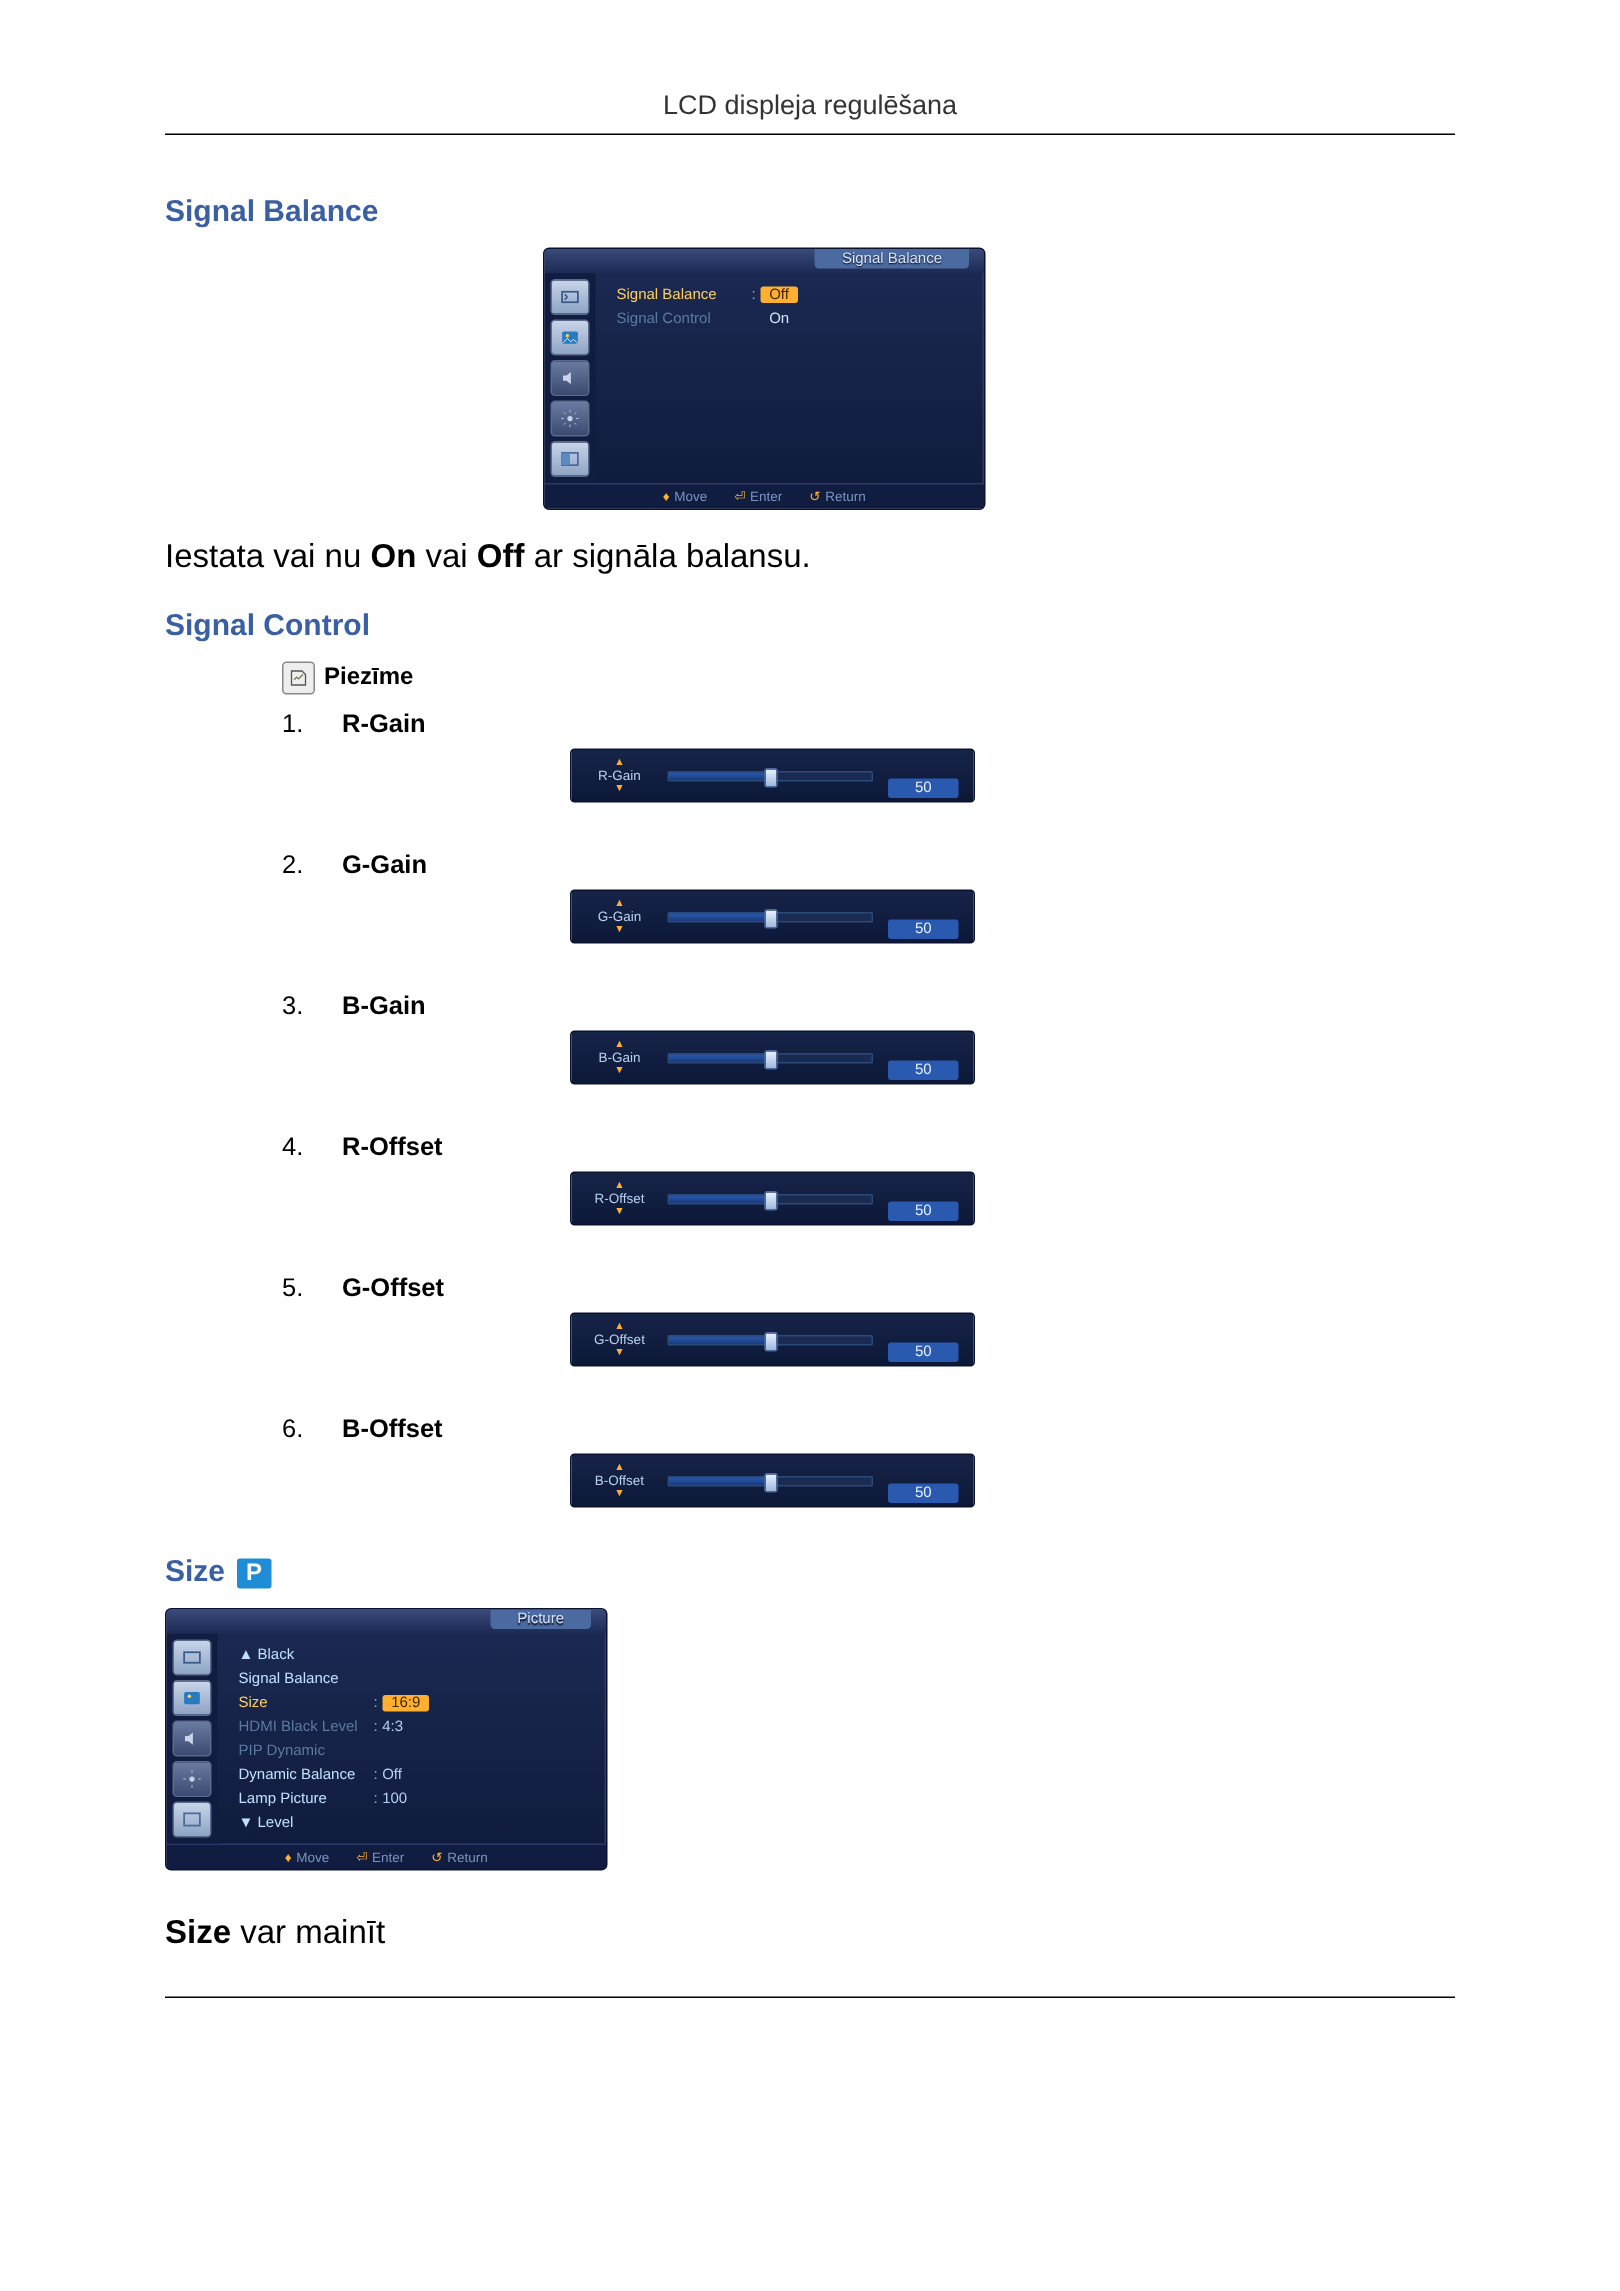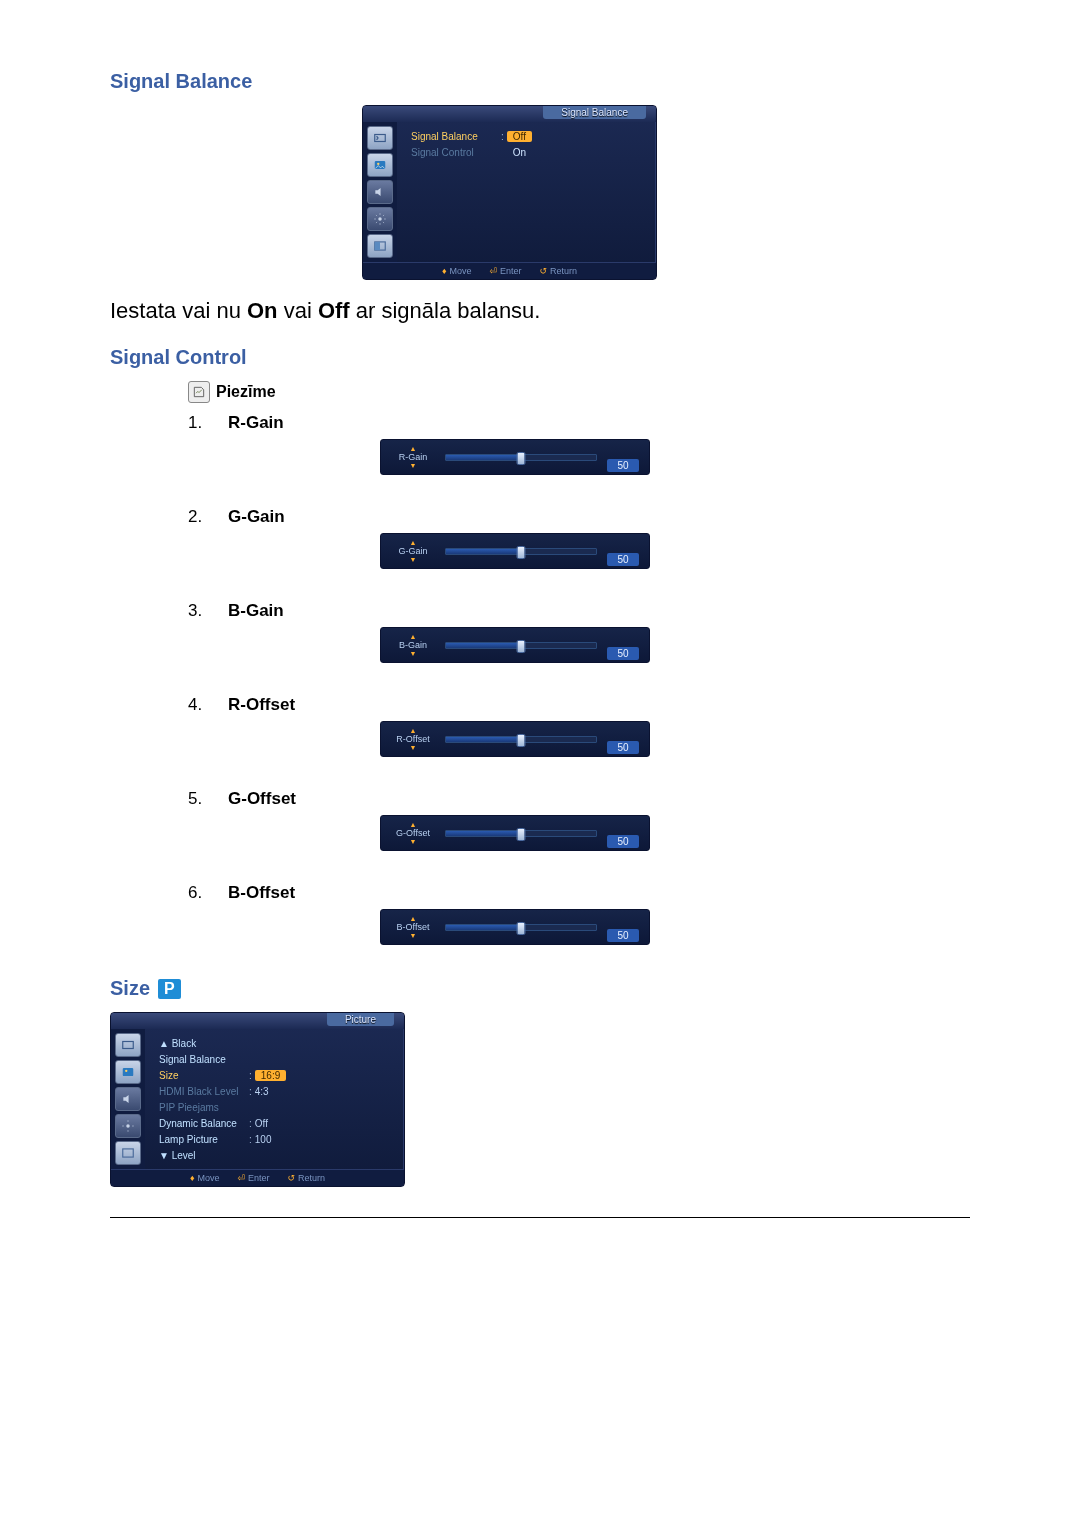--- a/index.html
+++ b/index.html
@@ -220,21 +220,21 @@
   .slider-thumb {
     position: absolute;
     top: -3px;
     width: 9px; height: 13px;
     background: linear-gradient(#e8f0ff, #a0b8d8);
     border: 1px solid #4a6aa0;
     border-radius: 2px;
     transform: translateX(-50%);
   }
   .slider-value {
-    width: 32px;
+    width: 47px;
     text-align: center;
     background: #2a5ab0;
     border-radius: 2px;
     padding: 1px 0;
     color: #e8f0ff;
     font-size: 10px;
     margin-top: 16px;
   }
   .picture-panel-wrap {
     margin-top: 8px;
@@ -247,20 +247,21 @@
   .screenshot-wrap {
     margin-left: 252px;
     margin-bottom: 18px;
   }
 </style>
 </head>
 <body>
 
 <div class="page">
 
+  <div class="header-title">LCD displeja regulēšana</div>
 
   <div class="section-heading">Signal Balance</div>
 
   <div class="screenshot-wrap">
     <div class="osd-panel">
       <div class="osd-titlebar">
         <div class="osd-title-tab">Signal Balance</div>
       </div>
       <div class="osd-body">
         <div class="osd-sidebar">
@@ -519,21 +520,21 @@
               <span class="lbl active">Size</span>
               <span class="colon">:</span>
               <span class="opt-box hl">16:9</span>
             </div>
             <div class="osd-row">
               <span class="lbl dim">HDMI Black Level</span>
               <span class="colon">:</span>
               <span class="val">4:3</span>
             </div>
             <div class="osd-row">
-              <span class="lbl dim">PIP Pieejams</span>
+              <span class="lbl dim">PIP Dynamic</span>
             </div>
             <div class="osd-row">
               <span class="lbl">Dynamic Balance</span>
               <span class="colon">:</span>
               <span class="val">Off</span>
             </div>
             <div class="osd-row">
               <span class="lbl">Lamp Picture</span>
               <span class="colon">:</span>
               <span class="val">100</span>
@@ -553,15 +554,18 @@
             <span>Enter</span>
           </span>
         <span>
             <span class="foot-sym">↺</span>
             <span>Return</span>
           </span>
       </div>
     </div>
   </div>
 
+  <p class="body-text indent">
+    <b>Size</b><span> var mainīt</span>
+  </p>
 
   <div class="footer-rule"></div>
 </div>
 
 </body></html>

